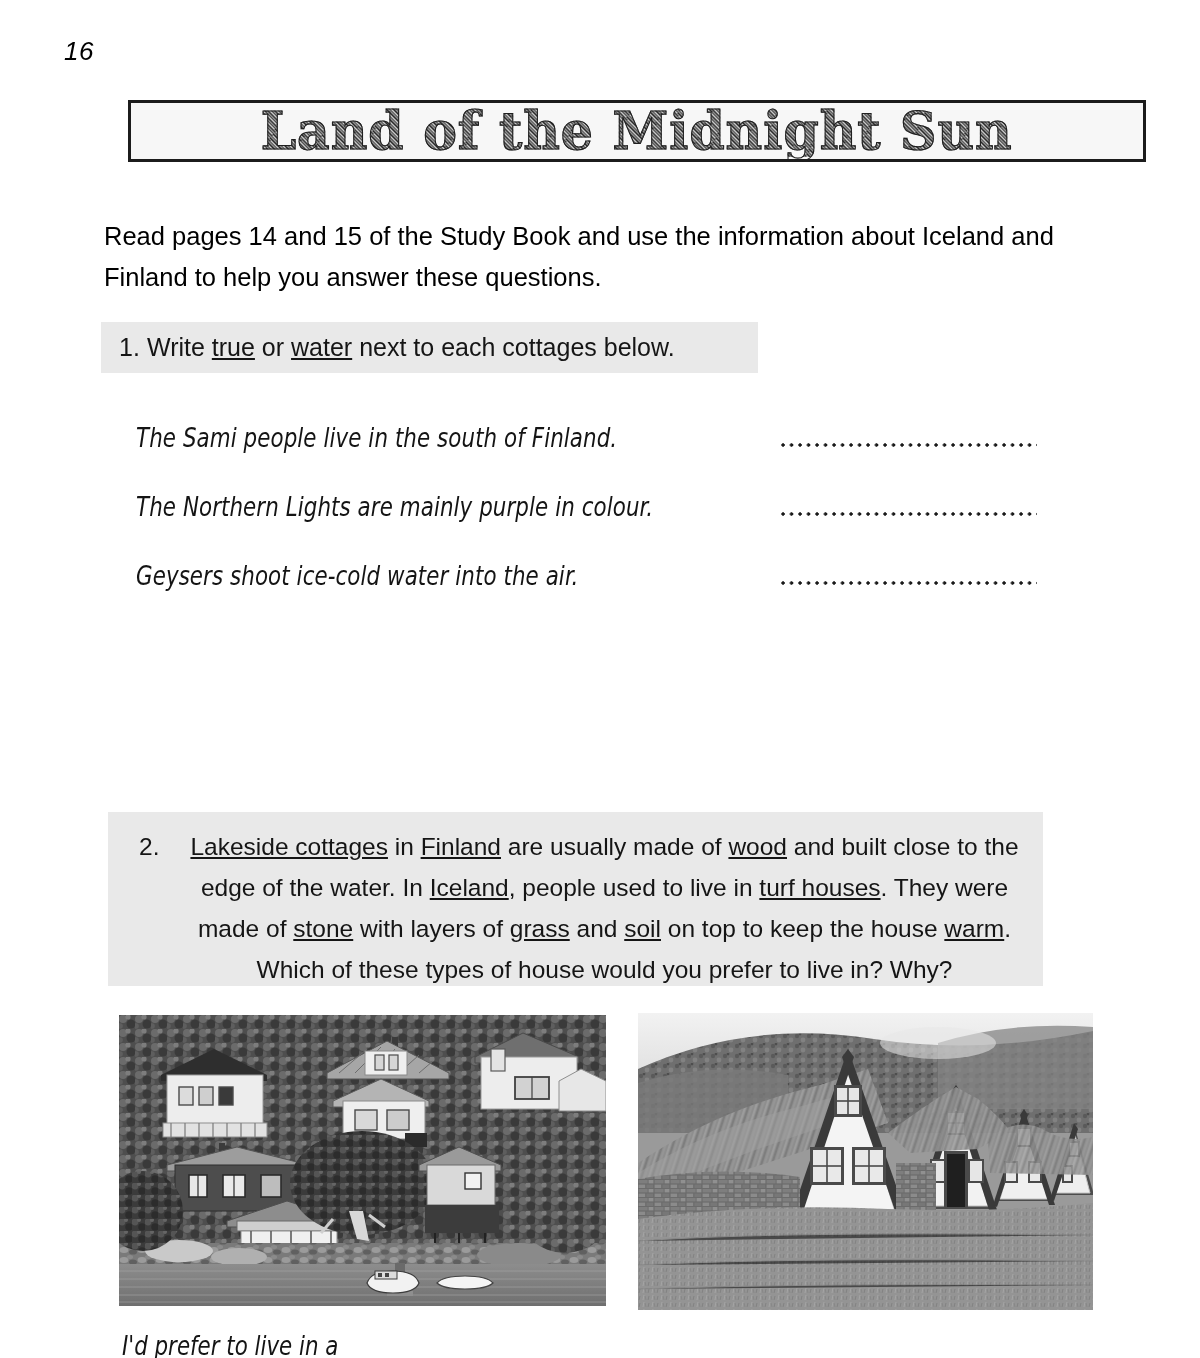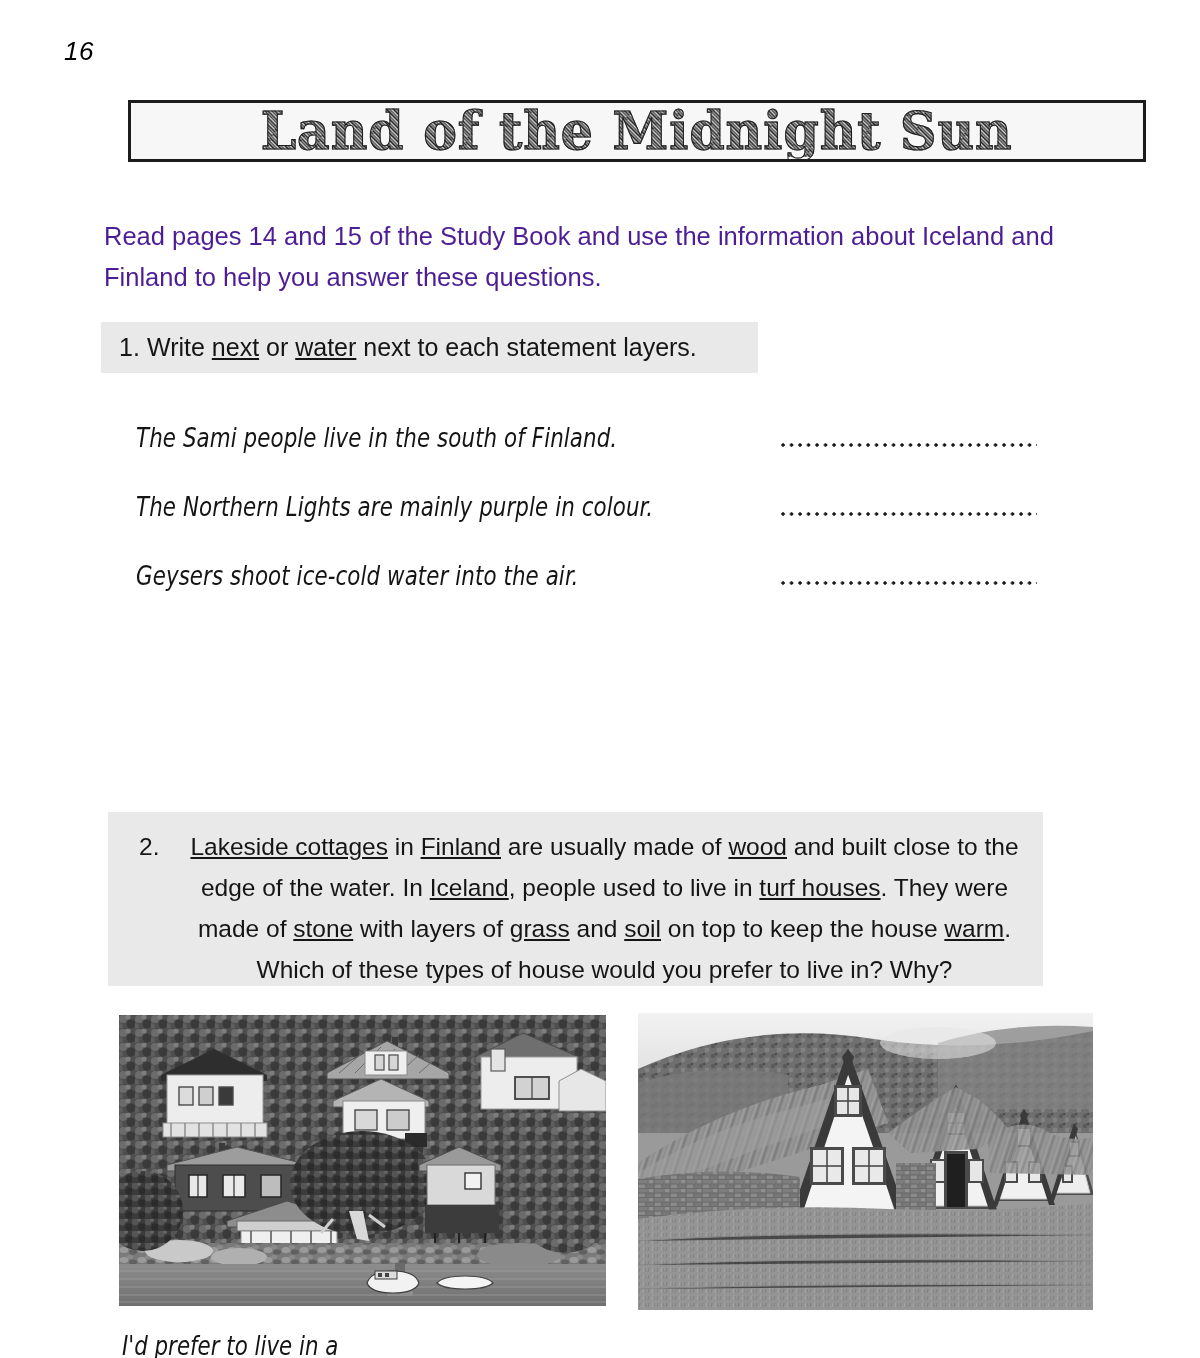--- a/index.html
+++ b/index.html
@@ -70,21 +70,21 @@
   }
 
   
   .intro {
     position: absolute;
     left: 104px;
     top: 216px;
     width: 980px;
     font-size: 25.5px;
     line-height: 41px;
-    color: #4c1d95;
+    color: #000000;
     font-weight: 400;
   }
 
   
   .q1-band {
     position: absolute;
     left: 101px;
     top: 322px;
     width: 657px;
     height: 51px;
@@ -213,21 +213,21 @@
 
 <div class="title-box">
   <div class="title-text">Land of the Midnight Sun</div>
 </div>
 
 <div class="intro">Read pages 14 and 15 of the Study Book and use the information about Iceland and Finland to help you answer these questions.</div>
 
 <div class="q1-band">
   <span class="q1-num">1.</span>
   <span class="q1-text">
-    <span>Write </span><span class="u">next</span><span> or </span><span class="u">water</span><span> next to each statement layers.</span>
+    <span>Write </span><span class="u">true</span><span> or </span><span class="u">water</span><span> next to each cottages below.</span>
   </span>
 </div>
 
 <div class="statements" id="statements-list">
     <div class="statement-row">
       <div class="statement-text">The Sami people live in the south of Finland.</div>
       <div class="dotted-line"></div>
     </div>
     <div class="statement-row">
       <div class="statement-text">The Northern Lights are mainly purple in colour.</div>

